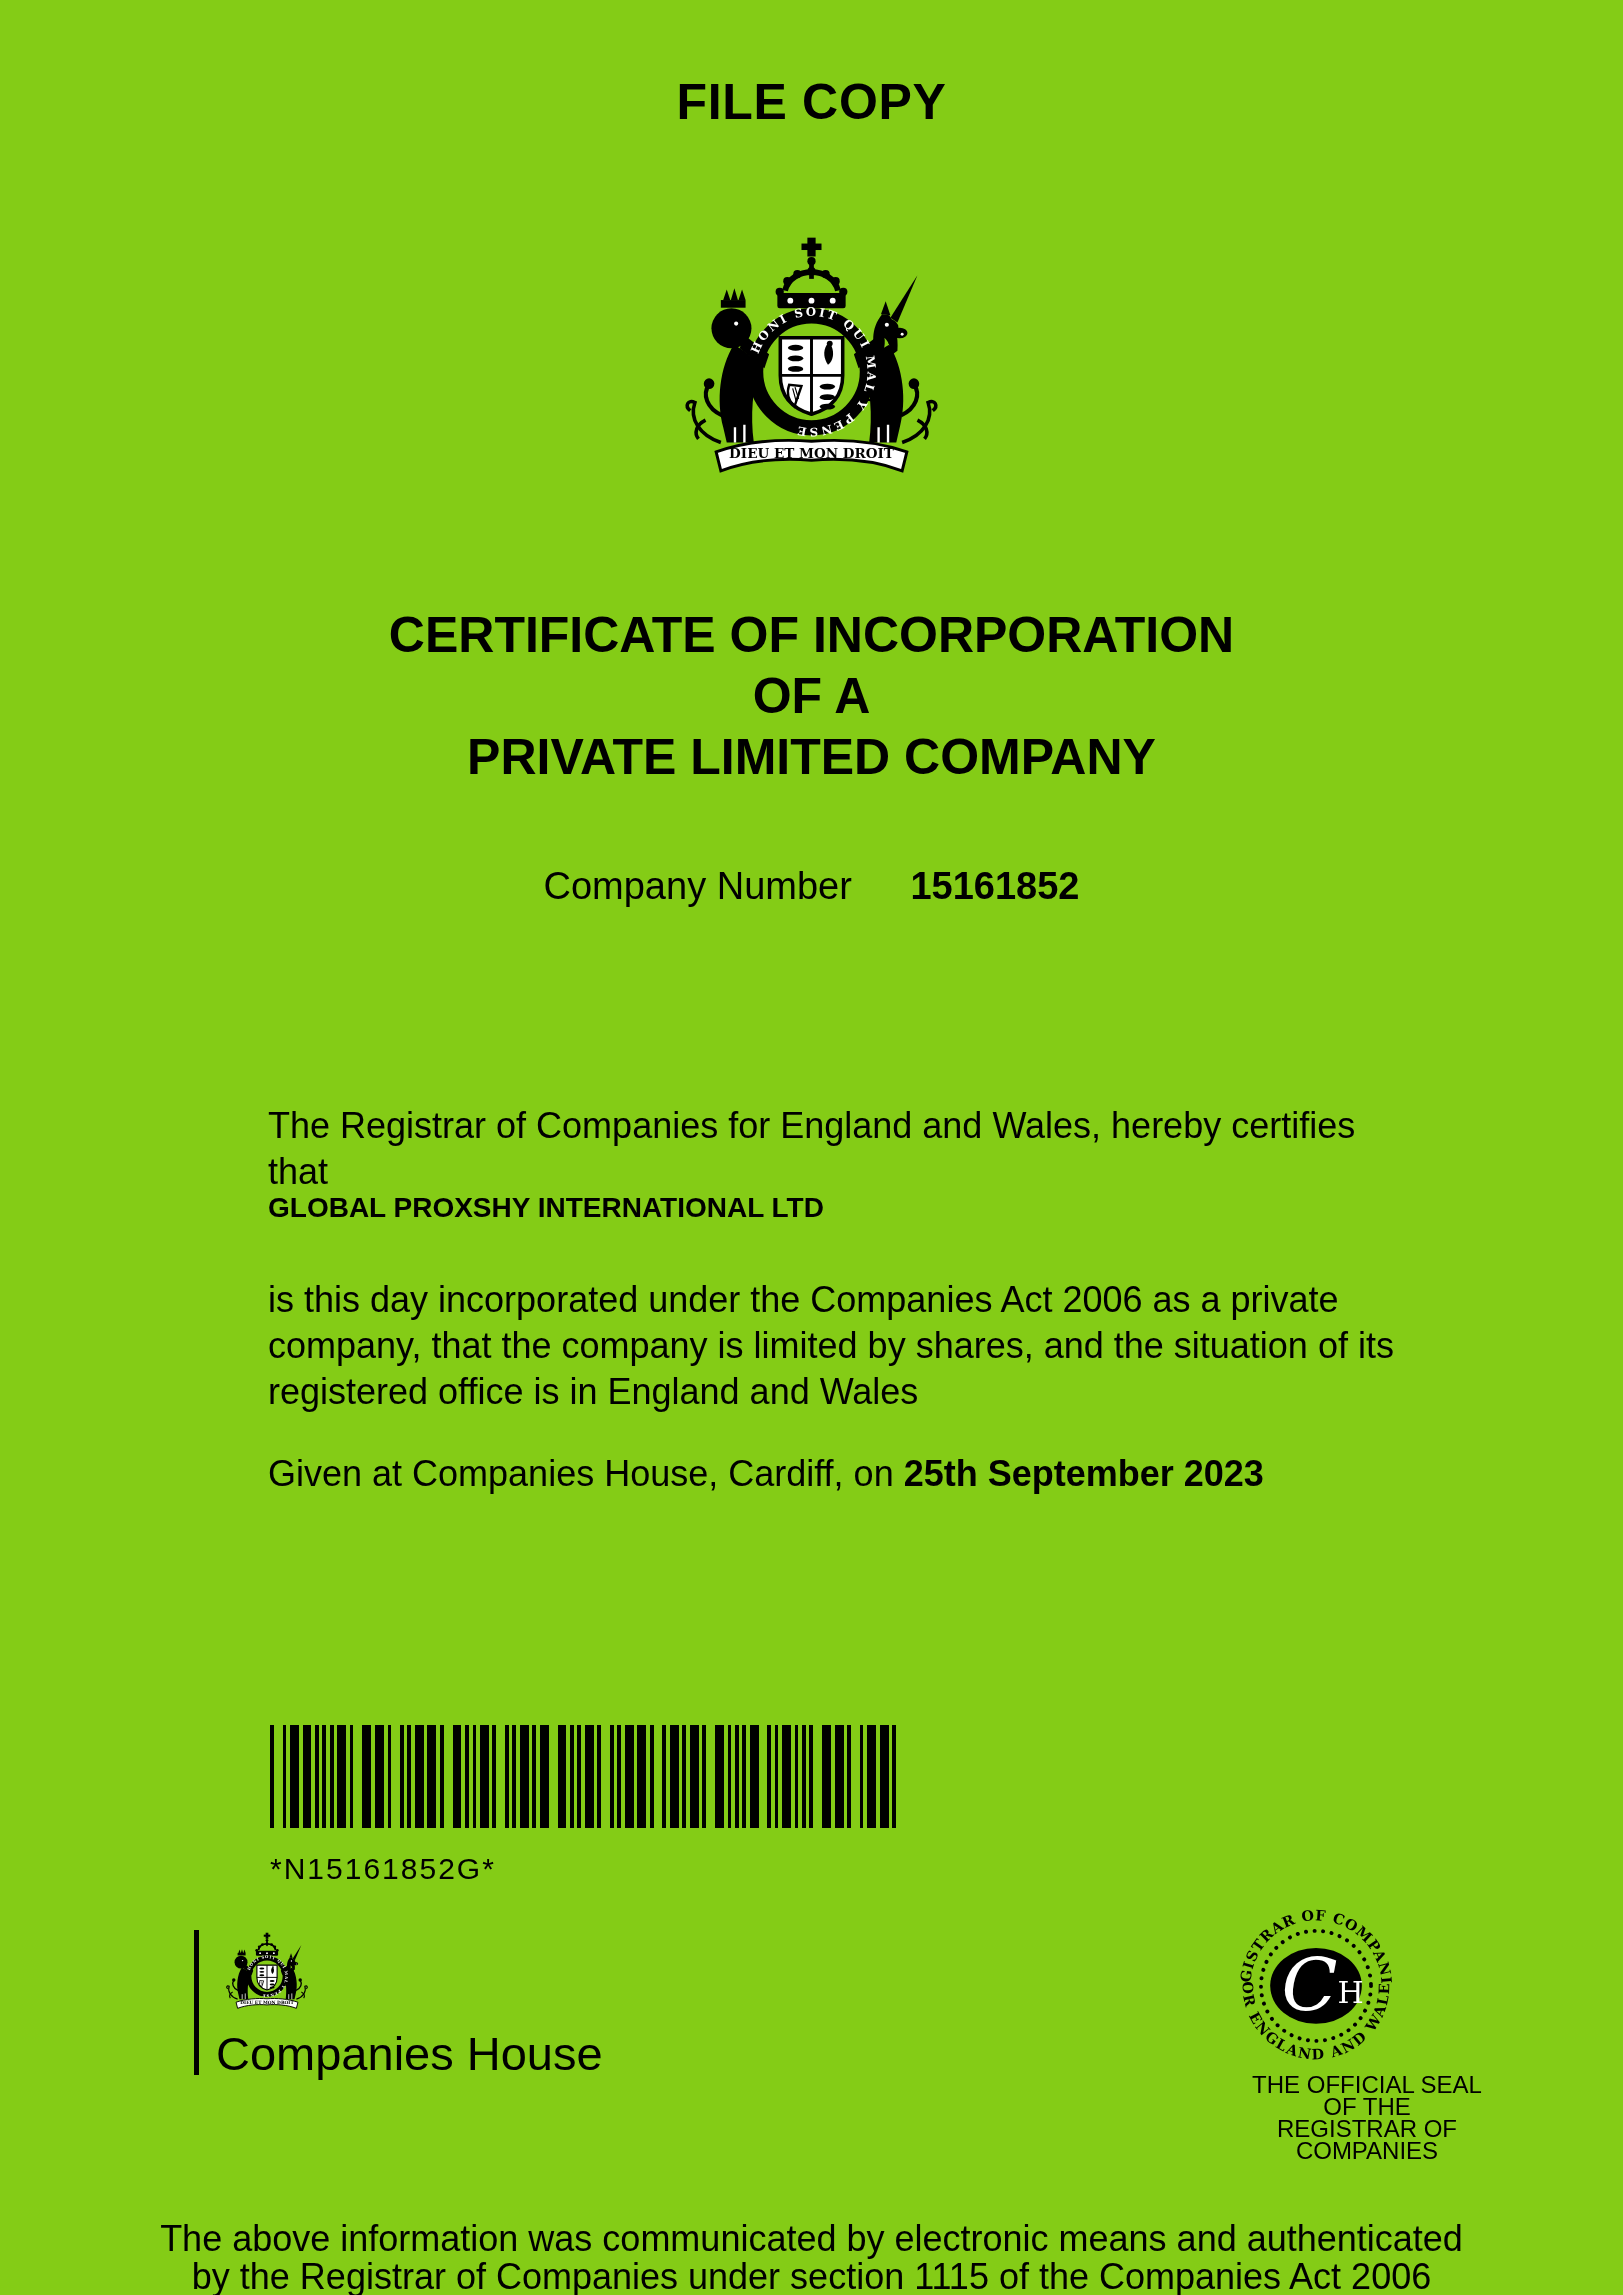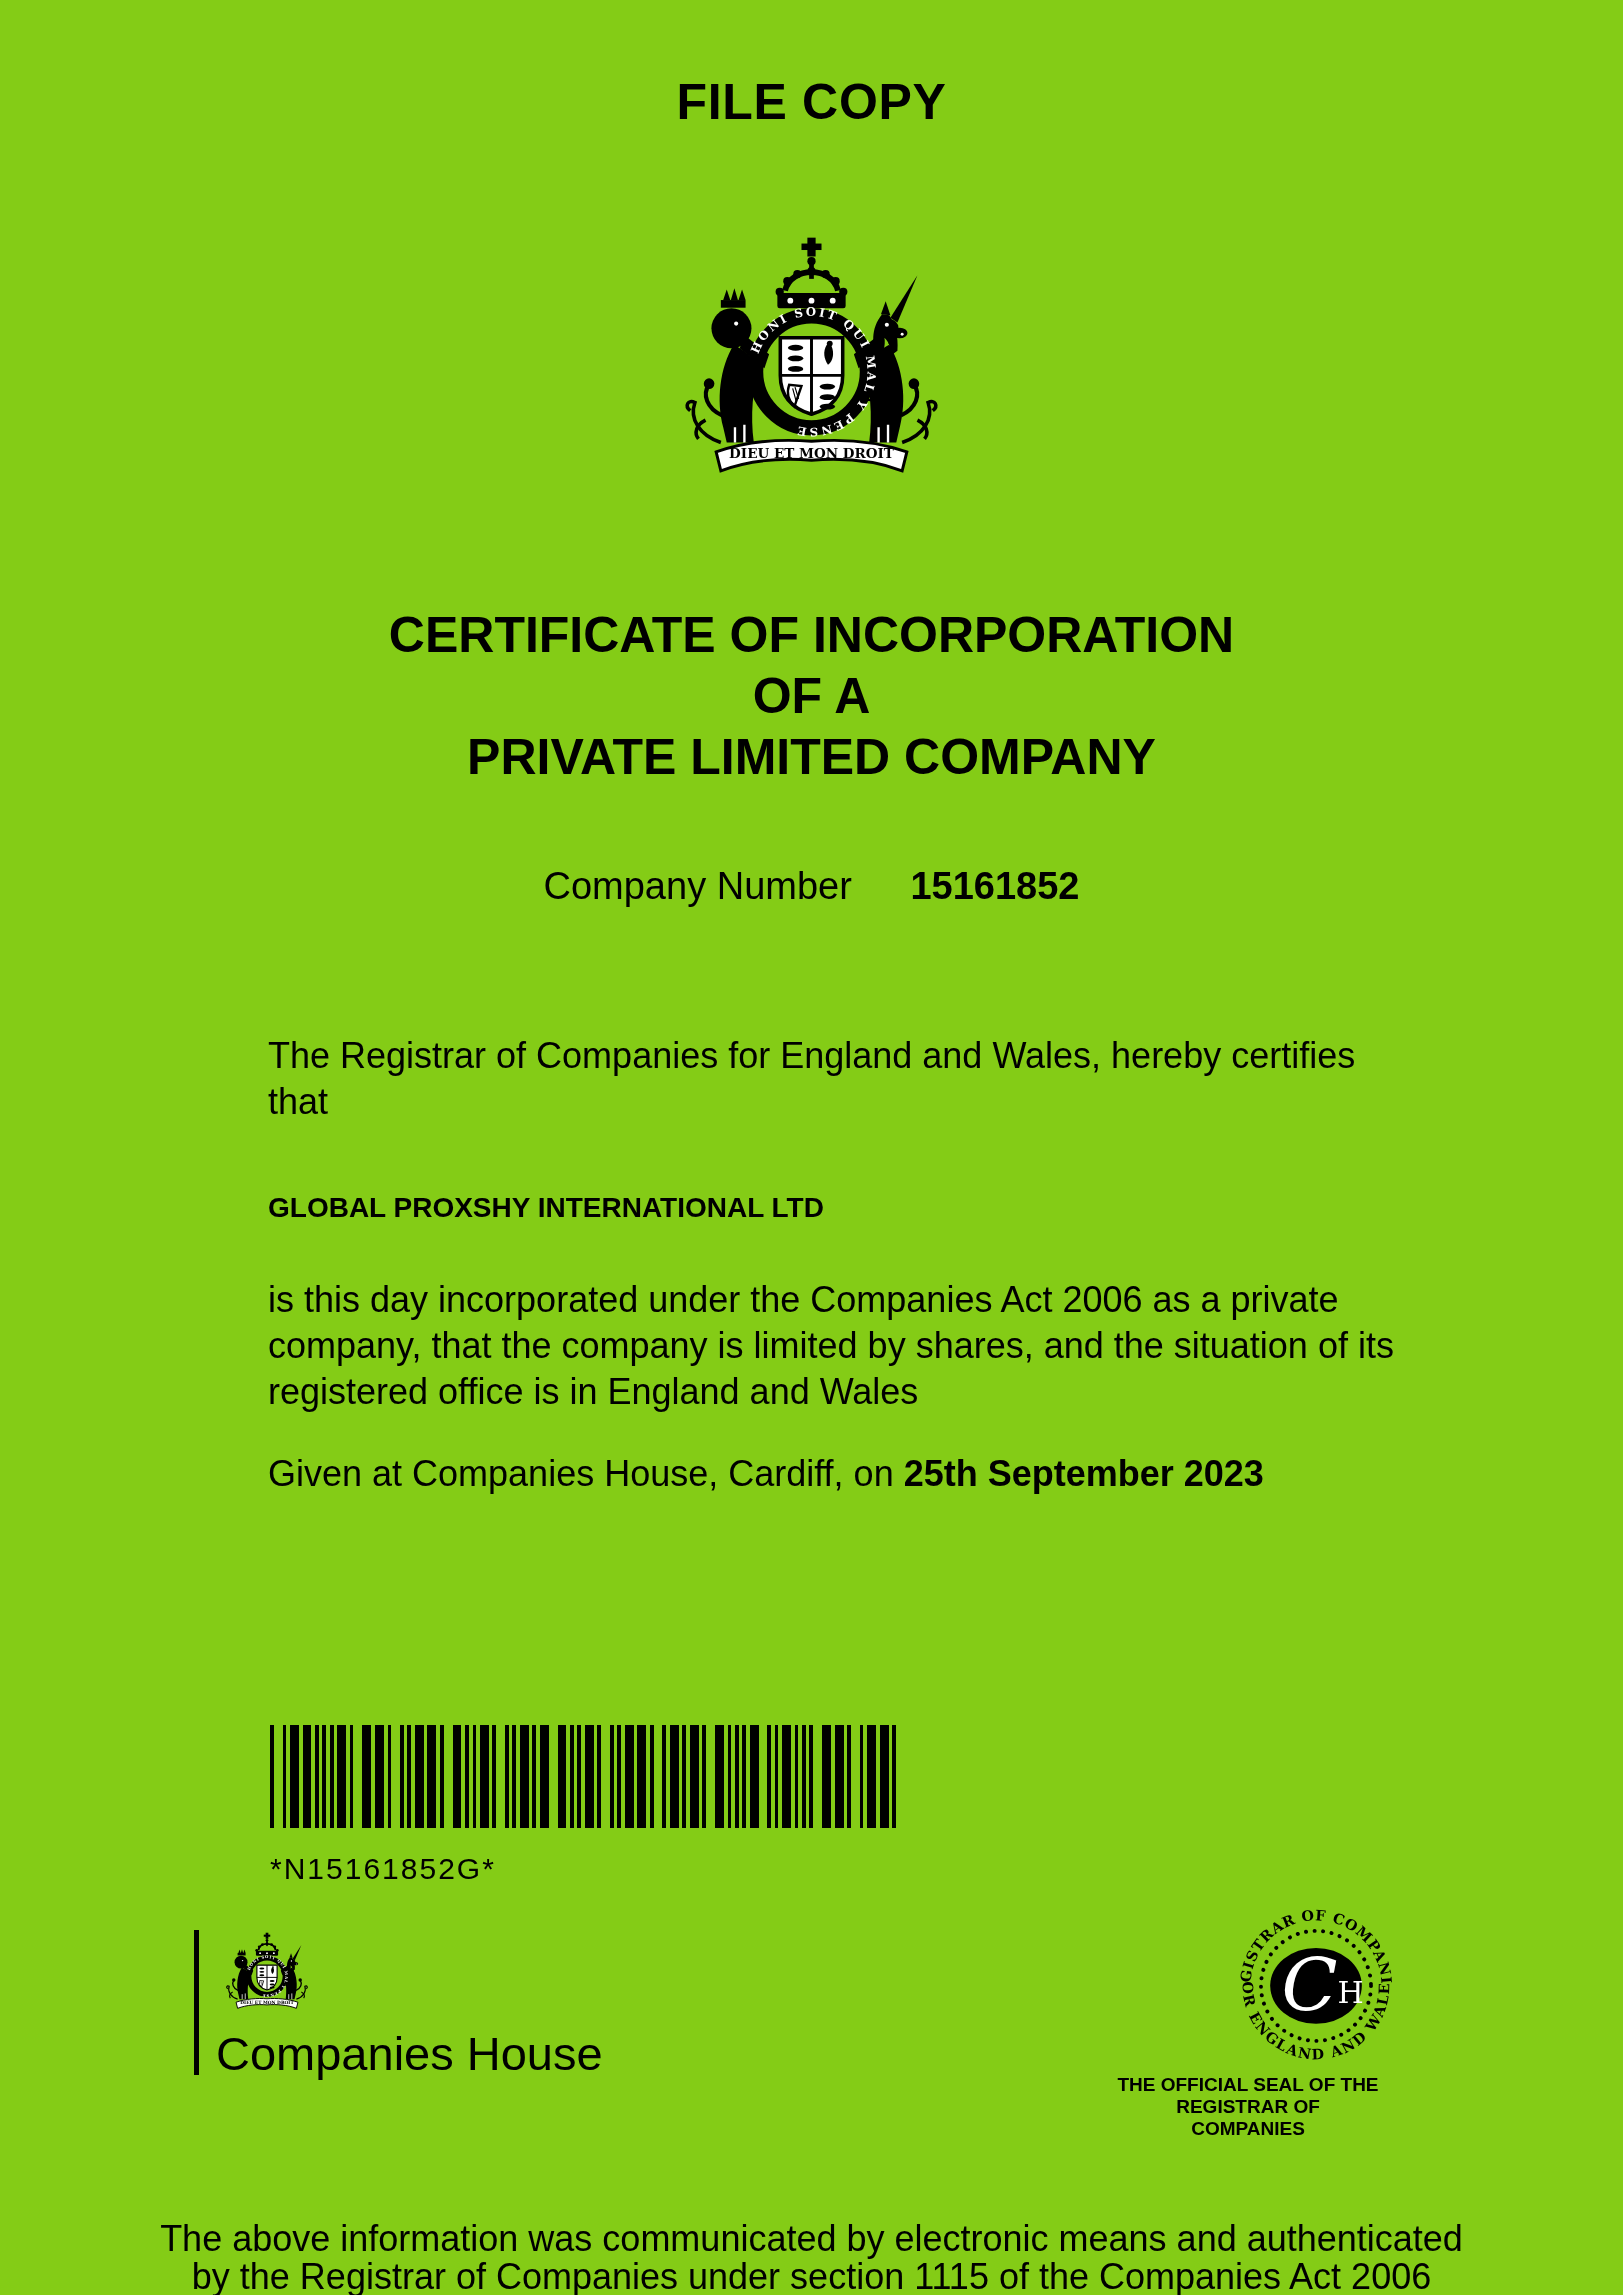--- a/index.html
+++ b/index.html
@@ -14,37 +14,37 @@
   #file-copy { position:absolute; top:73px; font-size:50px; font-weight:bold; letter-spacing:0.7px; }
 
   #royal-arms-main { position:absolute; left:661px; top:220px; width:301px; height:259px; }
 
   #cert-title { position:absolute; top:605px; font-size:50px; font-weight:bold; line-height:61px; }
 
   #company-number-line { position:absolute; top:865px; font-size:38px; }
   #company-number-line .num { font-weight:bold;margin-left:48px; }
 
   .bodytext { position:absolute; left:268px; width:1165px; font-size:36px; line-height:46px; }
-  #registrar-statement { top:1033px; }
+  #registrar-statement { top:1103px; }
   #company-name { position:absolute; left:268px; top:1192px; font-size:28px; font-weight:bold; }
   #incorporation-statement { top:1277px; }
   #given-line { position:absolute; left:268px; top:1453px; font-size:36px; }
   #given-line .date { font-weight:bold; }
 
   #barcode { position:absolute; left:270px; top:1725px; width:626px; height:103px; fill:#000; }
   #barcode-text { position:absolute; left:270px; top:1852px; font-size:30px; letter-spacing:2px; }
 
   #ch-logo { position:absolute; left:194px; top:1927px; width:497px; height:154px; }
   #ch-logo .bar { position:absolute; left:0; top:2.6px; width:4.6px; height:145px; background:#000; }
   #ch-logo .crest { position:absolute; left:23.6px; top:0; width:98px; height:84px; }
   #ch-logo .word { position:absolute; left:22px; top:99px; font-size:47px; letter-spacing:0px; }
 
   #official-seal { position:absolute; left:1185px; top:1868px; width:262px; height:203px; }
-  #seal-caption { position:absolute; left:1117px; top:2074px; width:262px; text-align:center;
-                  font-size:19px; font-weight:bold; line-height:22px; }
+  #seal-caption { position:absolute; left:1236px; top:2074px; width:262px; text-align:center;
+                  font-size:24px; font-weight:normal; line-height:22px; }
 
   #footer-note { position:absolute; top:2220px; font-size:36px; line-height:38px; }
 
   .serif { font-family:"DejaVu Serif", serif; }
 </style>
 </head>
 <body>
 
 <svg width="0" height="0" style="position:absolute" xmlns="http://www.w3.org/2000/svg" xmlns:xlink="http://www.w3.org/1999/xlink" aria-hidden="true">
   <symbol id="royal-arms-sym" viewBox="0 0 500 440">

